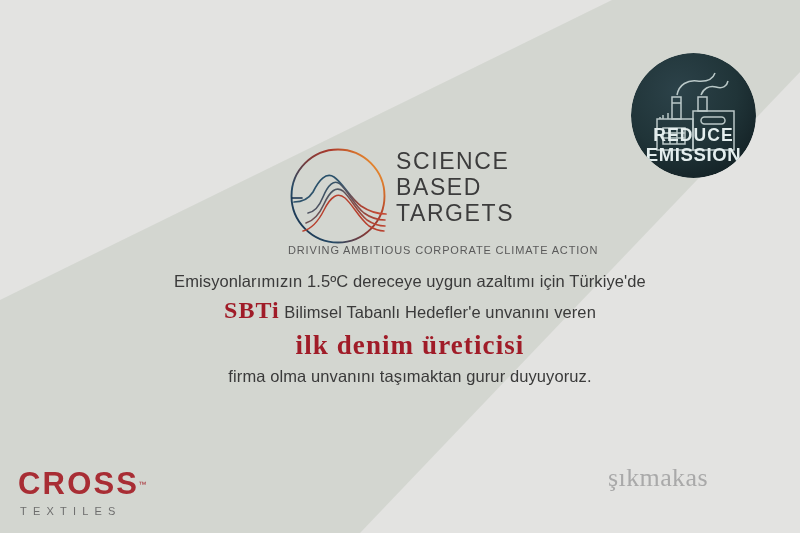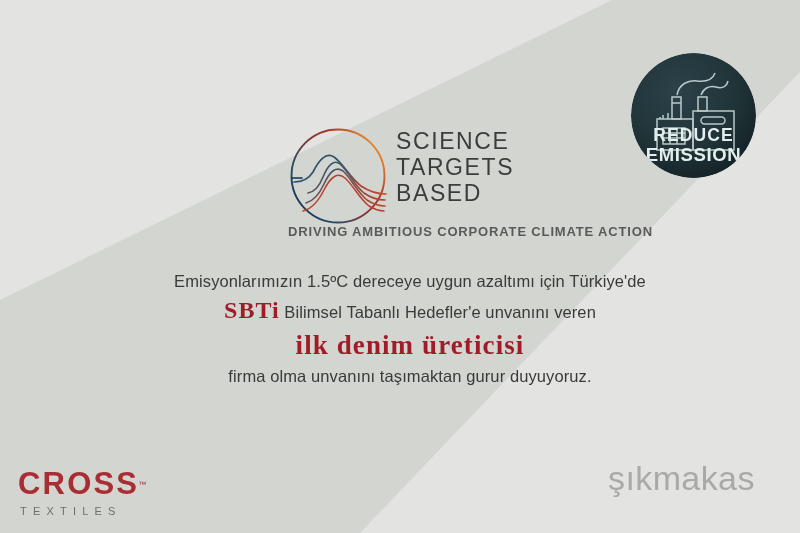--- a/index.html
+++ b/index.html
@@ -21,21 +21,21 @@
     position: absolute;
     inset: 0;
     width: 100%;
     height: 100%;
   }
 
   
   .sbt-block {
     position: absolute;
     left: 286px;
-    top: 120px;
+    top: 140px;
     width: 250px;
     height: 130px;
   }
   .sbt-mark {
     position: absolute;
     left: 0;
     top: 4px;
     width: 104px;
     height: 104px;
   }
@@ -52,23 +52,23 @@
     font-weight: 400;
     white-space: nowrap;
   }
   .sbt-tagline {
     position: absolute;
     left: 2px;
     top: 104px;
     width: 248px;
     text-align: center;
     color: #5a5a5a;
-    font-size: 13px;
+    font-size: 11px;
     letter-spacing: 0.85px;
-    font-weight: 700;
+    font-weight: 400;
     white-space: nowrap;
   }
 
   
   .badge {
     position: absolute;
     left: 631px;
     top: 53px;
     width: 125px;
     height: 125px;
@@ -148,23 +148,23 @@
     margin-left: 2px;
   }
   .sik-logo {
     position: absolute;
     left: 608px;
     top: 458px;
     width: 180px;
     height: 50px;
   }
   .sik-word {
-    font-family: Liberation Sans, sans-serif;
+    font-family: Liberation Serif, serif;
     font-weight: 300;
-    font-size: 34px;
+    font-size: 26px;
     letter-spacing: 0.4px;
     color: #a9a9a9;
     line-height: 40px;
     white-space: nowrap;
   }
 </style>
 </head>
 <body>
 
 <div id="poster">
@@ -209,22 +209,22 @@
 
       <path d="M8 58 C 16 58, 22 56, 27 48 C 33 36, 40 28, 48 33 C 57 39, 64 54, 75 62 C 84 68, 92 70, 100 70" fill="none" stroke="url(#waveGradA)" stroke-width="1.7" stroke-linecap="round"></path>
       <path d="M22 69 C 28 68, 33 63, 37 53 C 42 41, 48 35, 54 40 C 62 47, 68 61, 78 69 C 85 74, 92 76, 99 76" fill="none" stroke="url(#waveGradB)" stroke-width="1.6" stroke-linecap="round"></path>
       <path d="M20 79 C 27 77, 33 71, 38 60 C 44 47, 50 42, 57 47 C 65 54, 71 68, 81 76 C 87 80, 93 82, 99 82" fill="none" stroke="url(#waveGradC)" stroke-width="1.6" stroke-linecap="round"></path>
       <path d="M17 87 C 25 85, 32 78, 38 66 C 45 52, 52 48, 59 54 C 67 61, 73 74, 83 82 C 88 85, 93 87, 98 87" fill="none" stroke="#b8402e" stroke-width="1.5" stroke-linecap="round"></path>
       <path d="M6 54 L 16 54" fill="none" stroke="#16304d" stroke-width="1.6" stroke-linecap="round"></path>
     </svg>
 
     <div class="sbt-words">
       <div>SCIENCE</div>
+      <div>BASED</div>
       <div>TARGETS</div>
-      <div>BASED</div>
     </div>
 
     <div class="sbt-tagline">DRIVING AMBITIOUS CORPORATE CLIMATE ACTION</div>
   </div>
 
   <div class="badge">
     <svg viewBox="0 0 125 125" width="125" height="125">
       <defs>
         <radialGradient id="badgeGrad" cx="0.38" cy="0.3" r="0.85">
           <stop offset="0%" stop-color="#2c4249"></stop>

